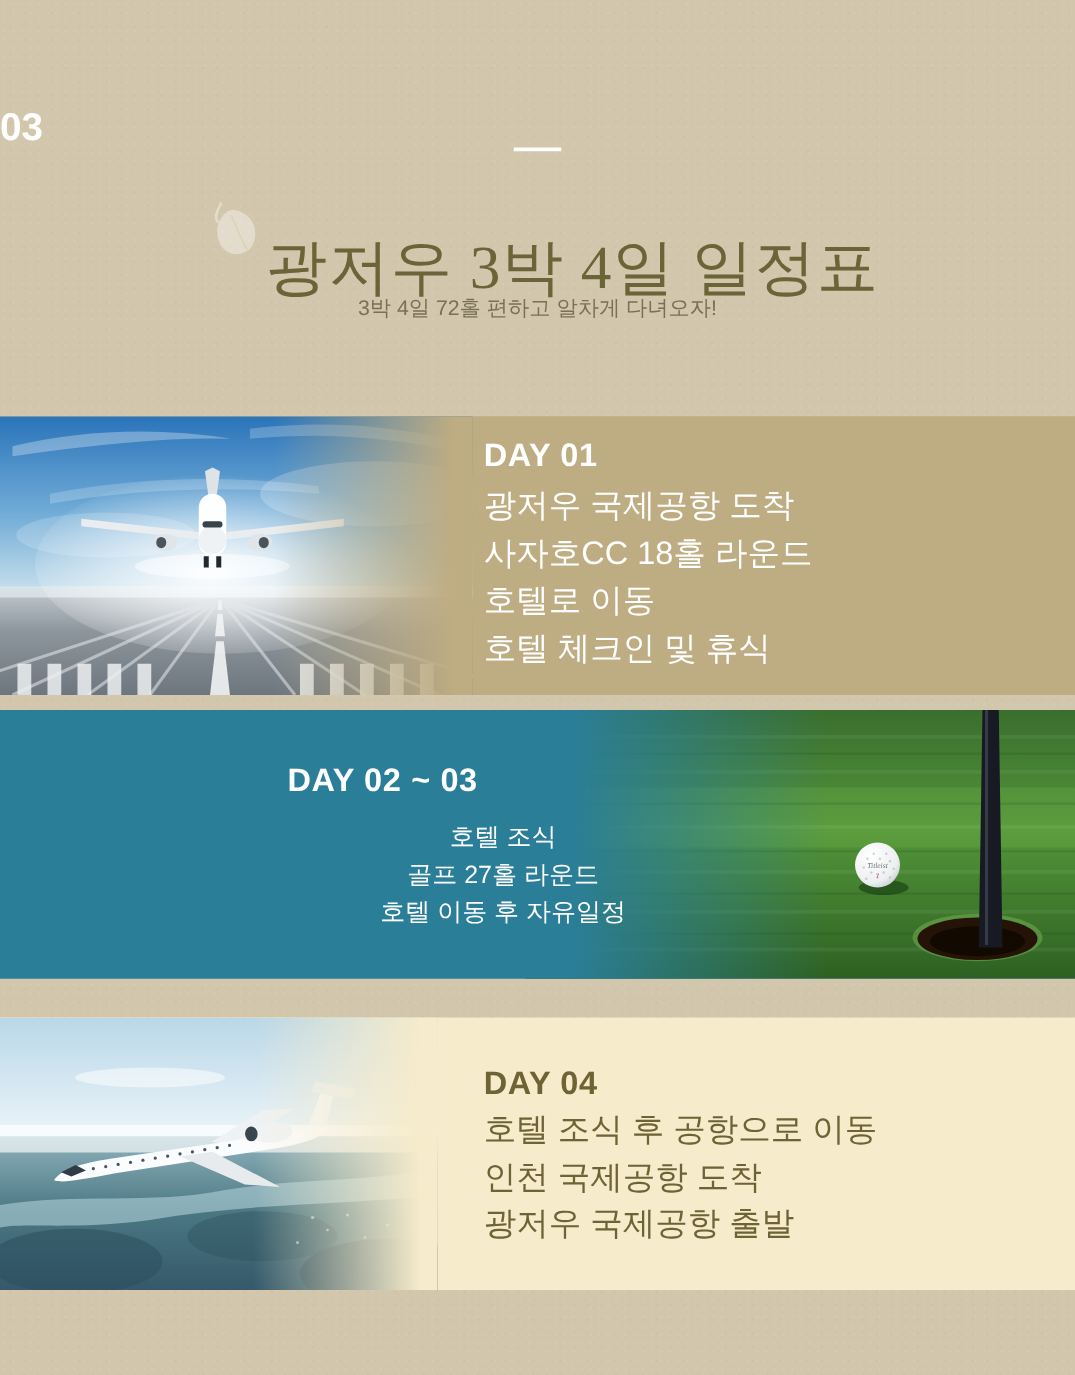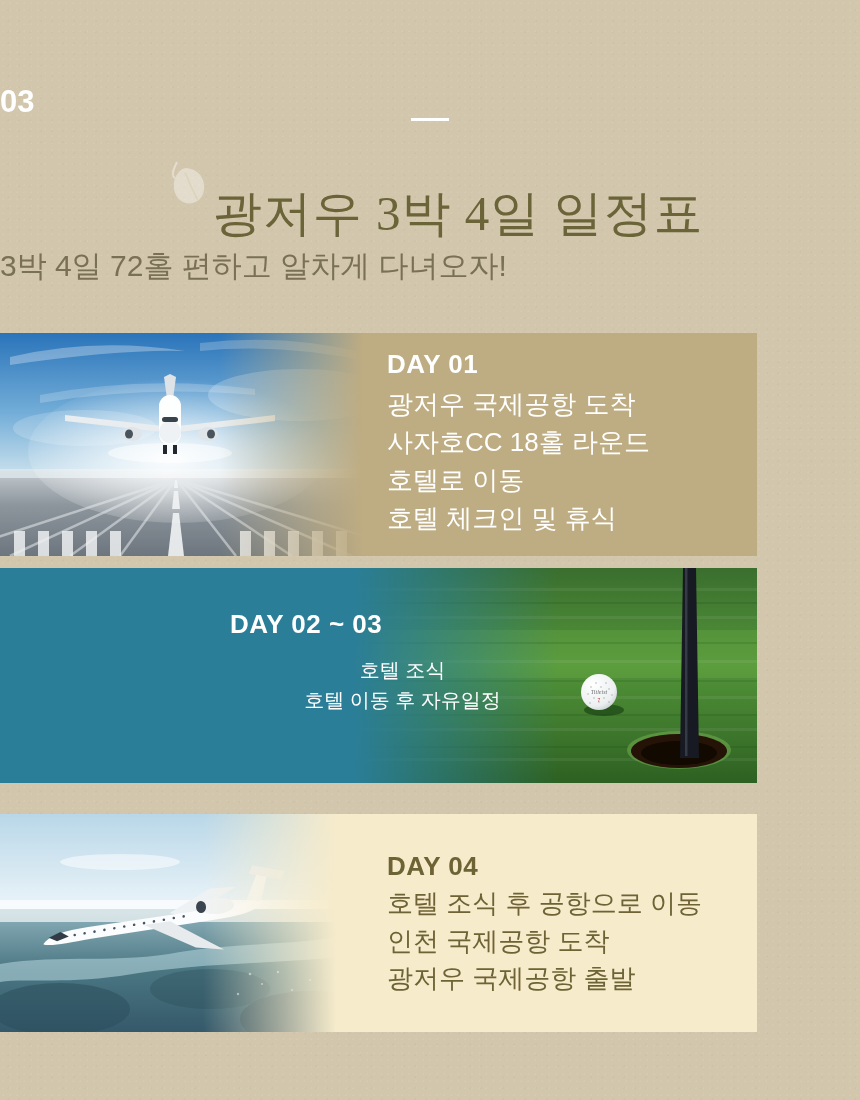--- a/index.html
+++ b/index.html
@@ -11,25 +11,25 @@
     background-size:7px 7px,11px 11px;background-position:0 0,3px 5px;}
 
   
   .sec-number{position:absolute;top:86px;left:0;width:100%;text-align:left;
     font-size:31px;font-weight:700;color:#ffffff;line-height:1;}
   .sec-underline{position:absolute;top:118px;left:50%;margin-left:-19px;width:38px;height:3px;background:#ffffff;}
   .page-title{position:absolute;top:150px;left:0;width:100%;text-align:center;
     font-family:"Liberation Serif",serif;font-weight:400;font-size:49px;line-height:1.25;
     color:#6a6438;letter-spacing:1px;padding-left:28px;}
   .leaf{position:absolute;left:163px;top:156px;width:50px;height:54px;opacity:.5;}
-  .page-subtitle{position:absolute;top:248px;left:0;width:100%;
-    font-size:30px;line-height:1.2;color:#7a7056;}
+  .page-subtitle{position:absolute;top:237px;left:0;width:100%;text-align:center;
+    font-size:17px;line-height:1.2;color:#7a7056;}
 
   
-  .card{position:absolute;left:0;width:757px;overflow:hidden;}
+  .card{position:absolute;left:0;width:860px;overflow:hidden;}
   .card1{top:333px;height:223px;background:#beac82;}
   .card2{top:568px;height:215px;background:#2a7e98;}
   .card3{top:802px;height:218px;background:#f6ebcb;margin-top:12px;}
 
   .photo{position:absolute;top:0;height:100%;}
   .photo svg{display:block;width:100%;height:100%;}
   .photo1{left:0;width:378px;}
   .photo1 .fade{position:absolute;inset:0;background:linear-gradient(90deg,rgba(190,172,130,0) 58%,#beac82 96%);}
   .photo2{right:0;width:440px;}
   .photo2 .fade{position:absolute;inset:0;background:linear-gradient(to right,#2a7e98 8%,rgba(42,126,152,0) 55%);}
@@ -199,20 +199,21 @@
           </g>
           <text x="0" y="2" text-anchor="middle" font-family="Liberation Serif, serif" font-style="italic" font-size="6" fill="#6a7074">Titleist</text>
           <text x="0" y="10" text-anchor="middle" font-family="Liberation Sans, sans-serif" font-size="5" fill="#c23a33">7</text>
         </g>
       </svg>
       <div class="fade"></div>
     </div>
     <h2 class="day-label">DAY 02 ~ 03</h2>
     <div class="day-items">
       <div>호텔 조식</div>
+      <div>골프 27홀 라운드</div>
       <div>호텔 이동 후 자유일정</div>
     </div>
   </div>
 
   <div class="card card3">
     <div class="photo photo3">
       <svg viewBox="0 0 350 218" preserveAspectRatio="none">
         <defs>
           <linearGradient id="sky3" x1="0" y1="0" x2="0" y2="1">
             <stop offset="0" stop-color="#b9d7e8"></stop>

